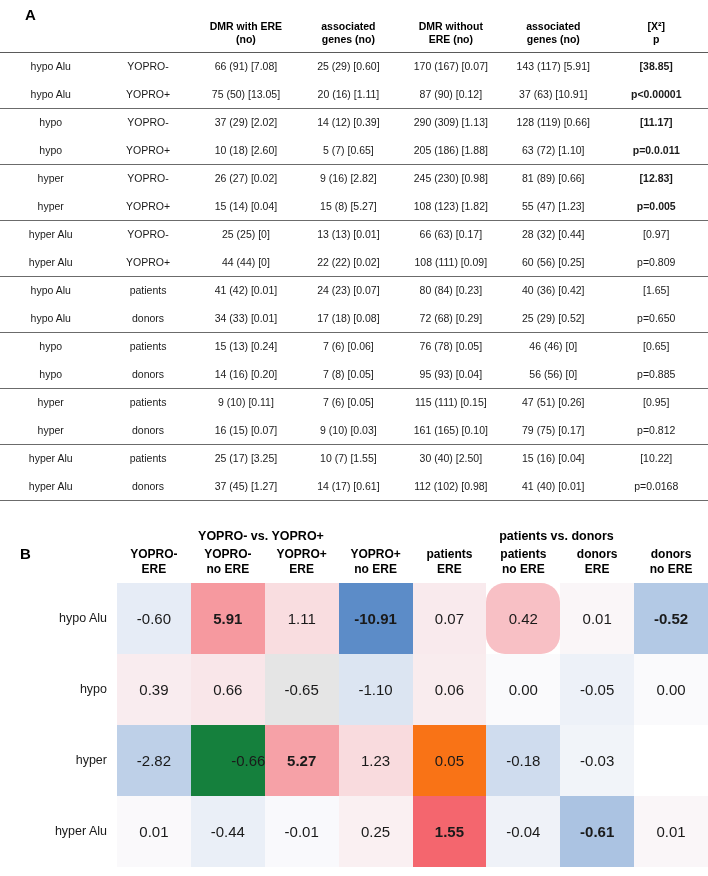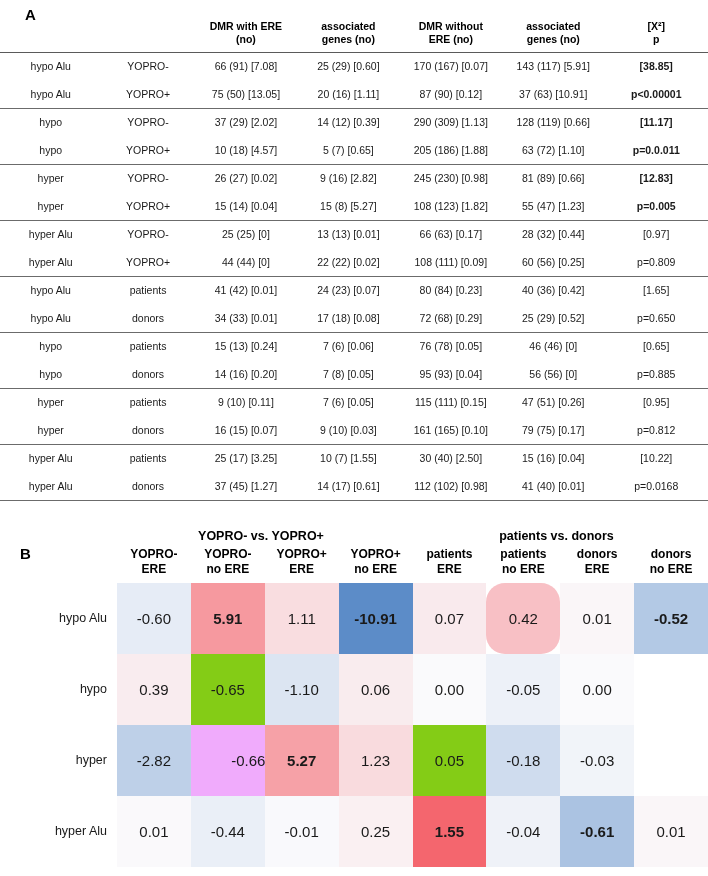--- a/index.html
+++ b/index.html
@@ -153,21 +153,21 @@
           <td>YOPRO-</td>
           <td>37 (29) [2.02]</td>
           <td>14 (12) [0.39]</td>
           <td>290 (309) [1.13]</td>
           <td>128 (119) [0.66]</td>
           <td class="stat-cell sig">[11.17]</td>
         </tr>
         <tr class="pair-end">
           <td>hypo</td>
           <td>YOPRO+</td>
-          <td>10 (18) [4.57]</td>
+          <td>10 (18) [2.60]</td>
           <td>5 (7) [0.65]</td>
           <td>205 (186) [1.88]</td>
           <td>63 (72) [1.10]</td>
           <td class="stat-cell sig">p=0.0.011</td>
         </tr>
         <tr>
           <td>hyper</td>
           <td>YOPRO-</td>
           <td>26 (27) [0.02]</td>
           <td>9 (16) [2.82]</td>
@@ -304,34 +304,35 @@
           <div class="hm-cell" style="background: rgb(249, 221, 224);">1.11</div>
           <div class="hm-cell bold" style="background: rgb(92, 140, 200);">-10.91</div>
           <div class="hm-cell" style="background: rgb(249, 234, 237);">0.07</div>
           <div class="hm-cell" style="background: rgb(248, 192, 197); border-radius: 19px;">0.42</div>
           <div class="hm-cell" style="background: rgb(250, 246, 248);">0.01</div>
           <div class="hm-cell bold" style="background: rgb(179, 201, 229);">-0.52</div>
         </div>
         <div class="hm-row">
           <div class="hm-rowlabel">hypo</div>
           <div class="hm-cell" style="background: rgb(249, 236, 239);">0.39</div>
-          <div class="hm-cell" style="background: #84cc16;">-0.65</div>
+          <div class="hm-cell" style="background: rgb(249, 230, 233);">0.66</div>
+          <div class="hm-cell" style="background: #e5e5e5;">-0.65</div>
           <div class="hm-cell" style="background: rgb(220, 229, 242);">-1.10</div>
           <div class="hm-cell" style="background: rgb(249, 236, 238);">0.06</div>
           <div class="hm-cell" style="background: rgb(250, 250, 252);">0.00</div>
           <div class="hm-cell" style="background: rgb(237, 241, 248);">-0.05</div>
           <div class="hm-cell" style="background: rgb(250, 250, 252);">0.00</div>
         </div>
         <div class="hm-row">
           <div class="hm-rowlabel">hyper</div>
           <div class="hm-cell" style="background: rgb(190, 208, 232);">-2.82</div>
-          <div class="hm-cell" style="background: #f0abfc; padding-left: 41px;">-0.66</div>
+          <div class="hm-cell" style="background: #15803d; padding-left: 41px;">-0.66</div>
           <div class="hm-cell bold" style="background: rgb(246, 161, 167);">5.27</div>
           <div class="hm-cell" style="background: rgb(249, 219, 222);">1.23</div>
-          <div class="hm-cell" style="background: #84cc16;">0.05</div>
+          <div class="hm-cell" style="background: #f97316;">0.05</div>
           <div class="hm-cell" style="background: rgb(207, 220, 238);">-0.18</div>
           <div class="hm-cell" style="background: rgb(241, 244, 249);">-0.03</div>
         </div>
         <div class="hm-row">
           <div class="hm-rowlabel">hyper Alu</div>
           <div class="hm-cell" style="background: rgb(250, 249, 251);">0.01</div>
           <div class="hm-cell" style="background: rgb(234, 239, 247);">-0.44</div>
           <div class="hm-cell" style="background: rgb(249, 249, 252);">-0.01</div>
           <div class="hm-cell" style="background: rgb(250, 240, 242);">0.25</div>
           <div class="hm-cell bold" style="background: rgb(244, 102, 110);">1.55</div>

